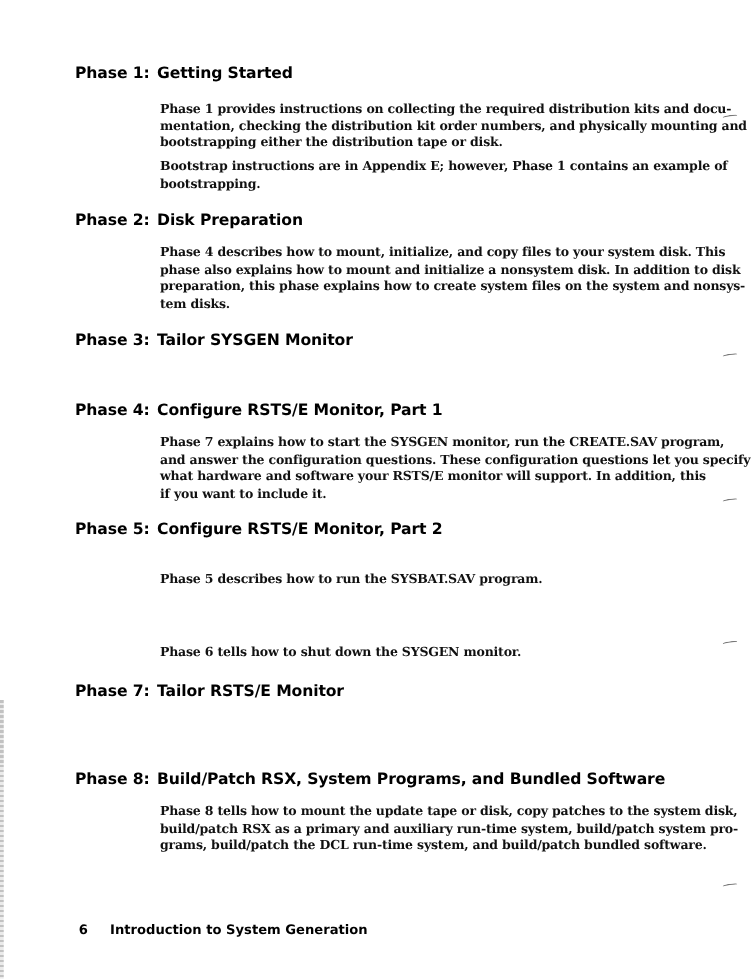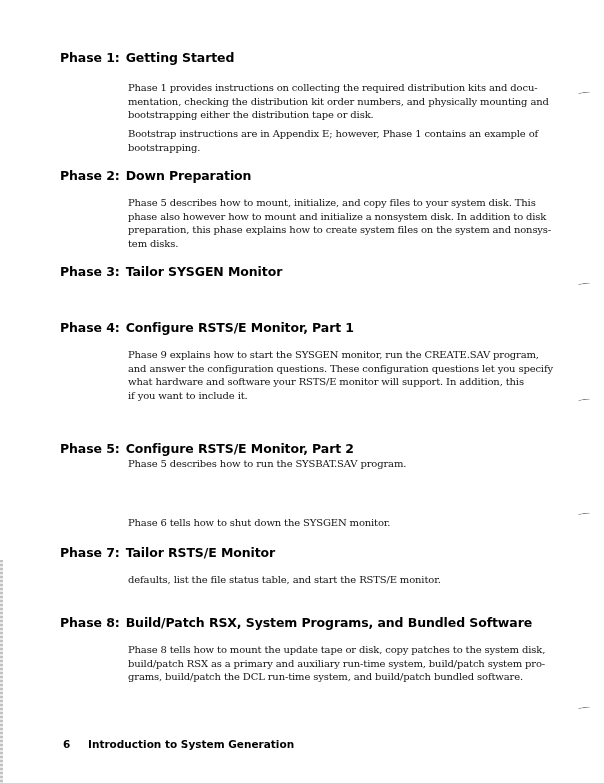--- a/index.html
+++ b/index.html
@@ -4,21 +4,21 @@
 <style>
   html, body { margin: 0; padding: 0; background: #ffffff; }
   body { width: 604px; height: 783px; position: relative; overflow: hidden; color: #111; }
   .page { position: absolute; left: 0; top: 0; width: 552px; height: 783px; background: #fff; }
   .left-edge { position: absolute; left: 0; top: 560px; width: 3px; height: 223px;
     background: repeating-linear-gradient(to bottom, #999 0 2px, #ddd 2px 4px); opacity: 0.6; }
   .h { position: absolute; left: 60px; font-family: "DejaVu Sans", sans-serif; font-weight: bold;
     font-size: 12.5px; letter-spacing: -0.1px; white-space: nowrap; color: #000; }
   .h .num { display: inline-block; margin-right: 6px; }
   .p { position: absolute; left: 128px; width: 440px; font-family: "DejaVu Serif", serif;
-    font-size: 10px; line-height: 13.6px; color: #111; letter-spacing: -0.15px; }
+    font-size: 10px; line-height: 13.6px; color: #111; letter-spacing: -0.15px; font-weight: bold; }
   .p span { display: block; white-space: nowrap; }
   .mark { position: absolute; left: 578px; width: 12px; height: 2px; border-top: 1px solid #777;
     border-radius: 50%; transform: rotate(-8deg); }
   .footer { position: absolute; top: 738px; font-family: "DejaVu Sans", sans-serif; font-weight: bold;
     font-size: 10.5px; color: #000; white-space: nowrap; }
 </style>
 </head>
 <body>
 
 <div class="page">
@@ -31,59 +31,58 @@
     <span>Phase 1 provides instructions on collecting the required distribution kits and docu-</span>
     <span>mentation, checking the distribution kit order numbers, and physically mounting and</span>
     <span>bootstrapping either the distribution tape or disk.</span>
   </div>
   <div class="p" style="top:127px">
     <span>Bootstrap instructions are in Appendix E; however, Phase 1 contains an example of</span>
     <span>bootstrapping.</span>
   </div>
 
   <div class="h" style="top:168px">
-    <span class="num">Phase 2:</span><span>Down Preparation</span>
+    <span class="num">Phase 2:</span><span>Disk Preparation</span>
   </div>
   <div class="p" style="top:196px">
-    <span>Phase 5 describes how to mount, initialize, and copy files to your system disk. This</span>
-    <span>phase also however how to mount and initialize a nonsystem disk. In addition to disk</span>
+    <span>Phase 4 describes how to mount, initialize, and copy files to your system disk. This</span>
+    <span>phase also explains how to mount and initialize a nonsystem disk. In addition to disk</span>
     <span>preparation, this phase explains how to create system files on the system and nonsys-</span>
     <span>tem disks.</span>
   </div>
 
   <div class="h" style="top:264px">
     <span class="num">Phase 3:</span><span>Tailor SYSGEN Monitor</span>
   </div>
 
   <div class="h" style="top:320px">
     <span class="num">Phase 4:</span><span>Configure RSTS/E Monitor, Part 1</span>
   </div>
   <div class="p" style="top:348px">
-    <span>Phase 9 explains how to start the SYSGEN monitor, run the CREATE.SAV program,</span>
+    <span>Phase 7 explains how to start the SYSGEN monitor, run the CREATE.SAV program,</span>
     <span>and answer the configuration questions. These configuration questions let you specify</span>
     <span>what hardware and software your RSTS/E monitor will support. In addition, this</span>
     <span>if you want to include it.</span>
   </div>
 
-  <div class="h" style="top:441px">
+  <div class="h" style="top:415px">
     <span class="num">Phase 5:</span><span>Configure RSTS/E Monitor, Part 2</span>
   </div>
   <div class="p" style="top:457px">
     <span>Phase 5 describes how to run the SYSBAT.SAV program.</span>
   </div>
 
   <div class="p" style="top:516px">
     <span>Phase 6 tells how to shut down the SYSGEN monitor.</span>
   </div>
 
   <div class="h" style="top:545px">
     <span class="num">Phase 7:</span><span>Tailor RSTS/E Monitor</span>
   </div>
   <div class="p" style="top:573px">
-    <span>defaults, list the file status table, and start the RSTS/E monitor.</span>
   </div>
 
   <div class="h" style="top:615px">
     <span class="num">Phase 8:</span><span>Build/Patch RSX, System Programs, and Bundled Software</span>
   </div>
   <div class="p" style="top:643px">
     <span>Phase 8 tells how to mount the update tape or disk, copy patches to the system disk,</span>
     <span>build/patch RSX as a primary and auxiliary run-time system, build/patch system pro-</span>
     <span>grams, build/patch the DCL run-time system, and build/patch bundled software.</span>
   </div>

